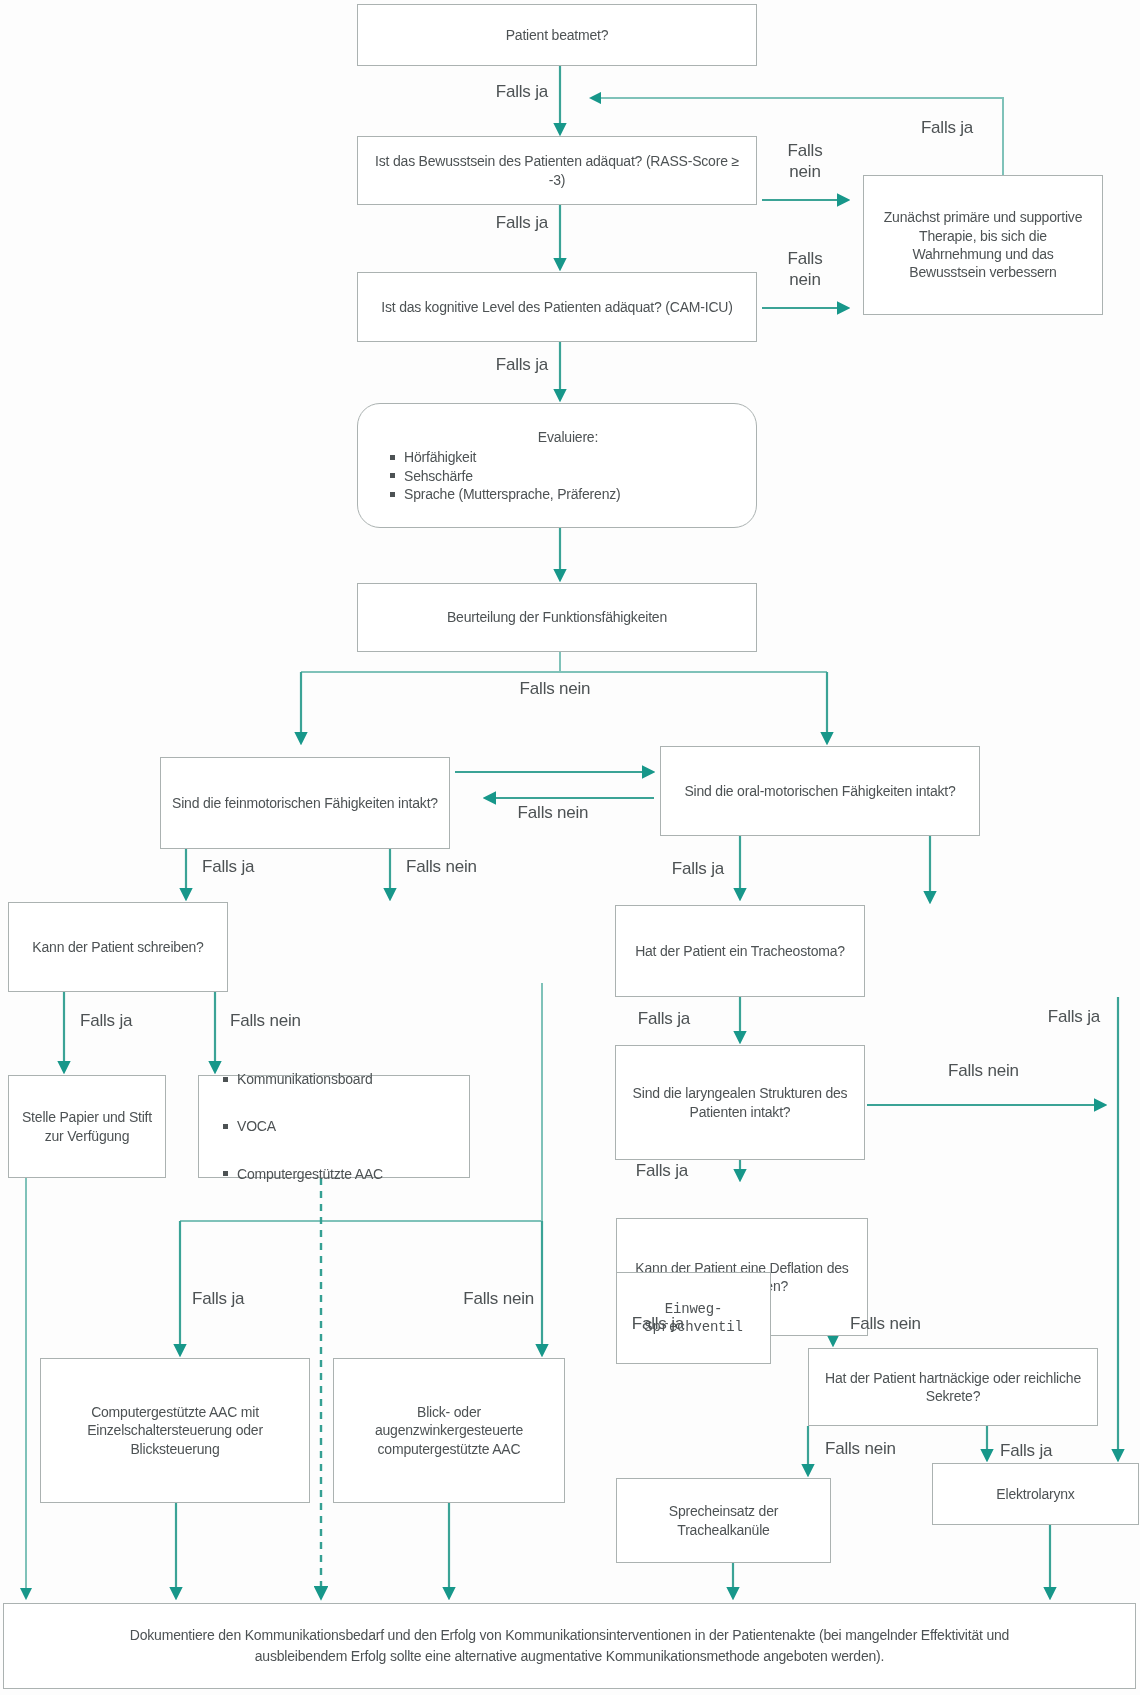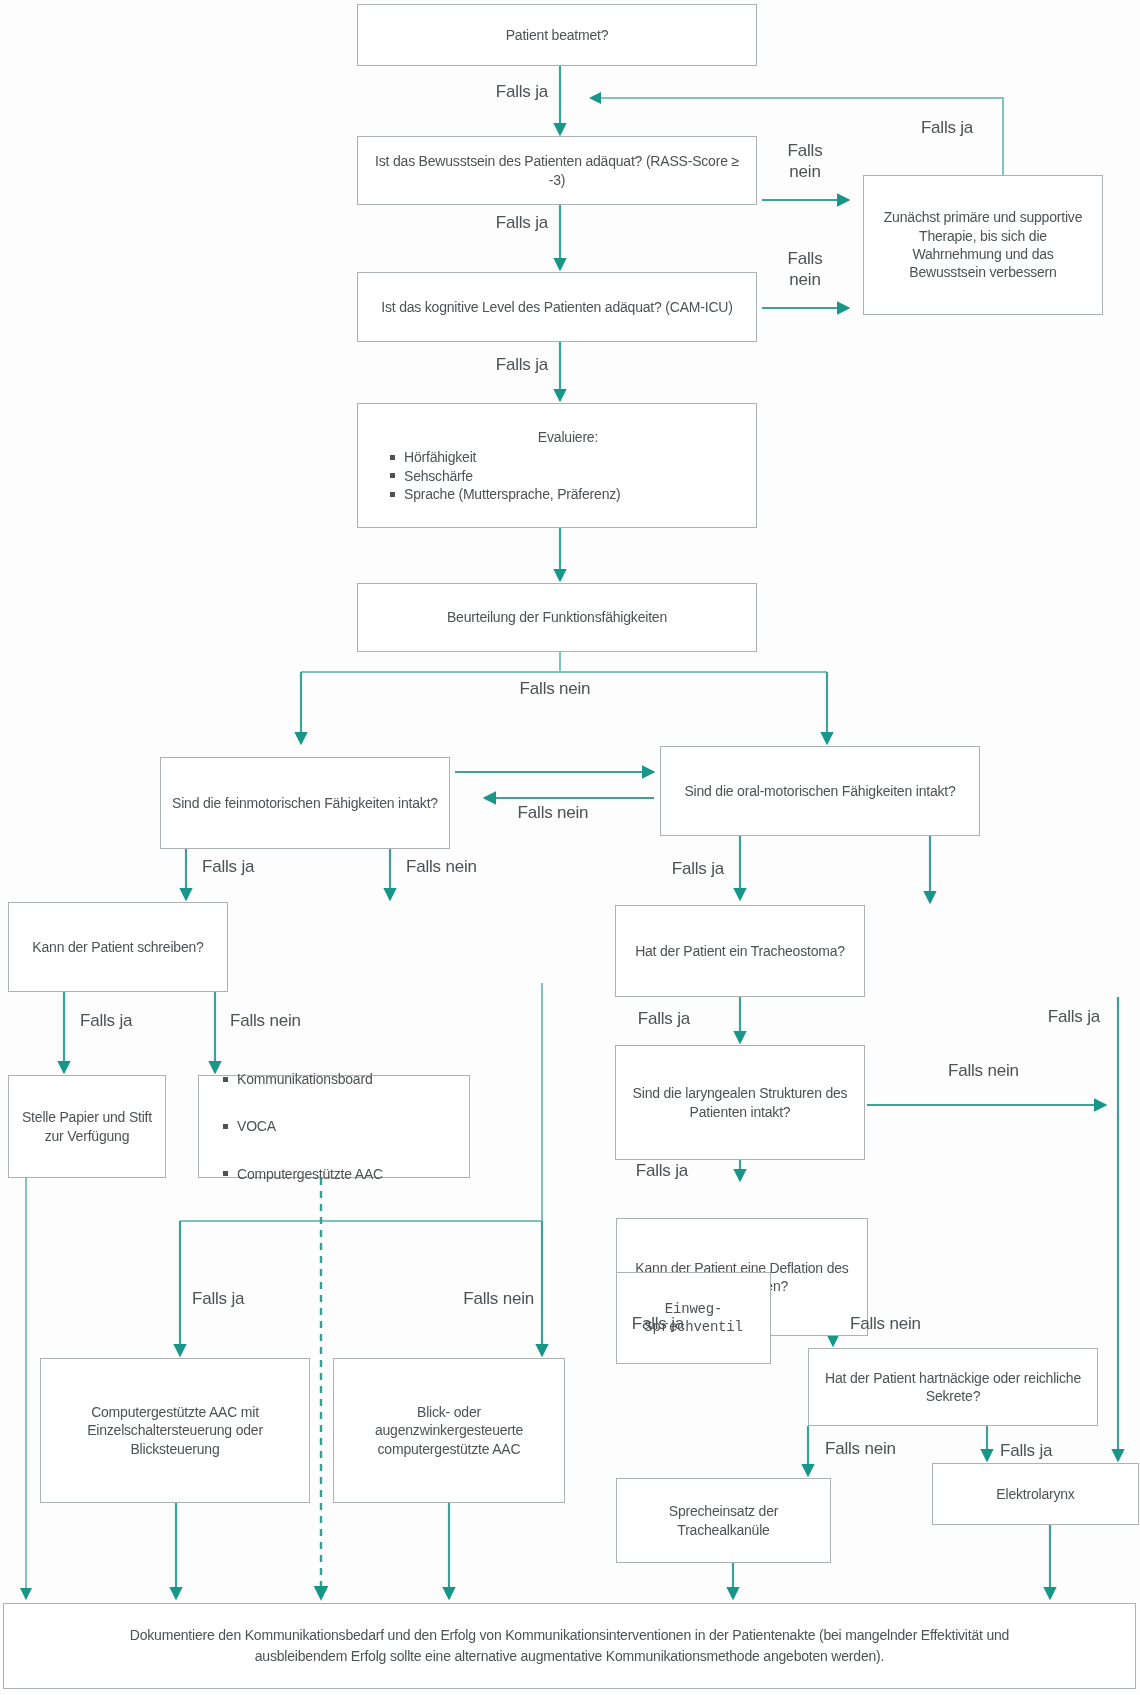--- a/index.html
+++ b/index.html
@@ -139,21 +139,21 @@
     <g>
         <path class="ln" d="M1050,1525 L1050,1597" marker-end="url(#ah)"></path>
       </g>
   </svg>
 
   <div class="nd" style="left:357px;top:4px;width:400px;height:62px;">Patient beatmet?</div>
   <div class="nd" style="left:357px;top:136px;width:400px;height:69px;">Ist das Bewusstsein des Patienten adäquat? (RASS-Score ≥ -3)</div>
   <div class="nd" style="left:855px;top:175px;width:240px;height:140px;margin-left:8px;">Zunächst primäre und supportive Therapie, bis sich die Wahrnehmung und das Bewusstsein verbessern</div>
   <div class="nd" style="left:357px;top:272px;width:400px;height:70px;">Ist das kognitive Level des Patienten adäquat? (CAM-ICU)</div>
 
-  <div class="nd listbox" style="left:357px;top:403px;width:400px;height:125px;padding-left:32px;">
+  <div class="nd listbox" style="left:357px;top:403px;width:400px;height:125px;padding-left:32px;border-radius:23px;">
     <div class="hd">Evaluiere:</div>
     <div class="blt">
         <span class="sq"></span>
         <span>Hörfähigkeit</span>
       </div>
     <div class="blt">
         <span class="sq"></span>
         <span>Sehschärfe</span>
       </div>
     <div class="blt">

